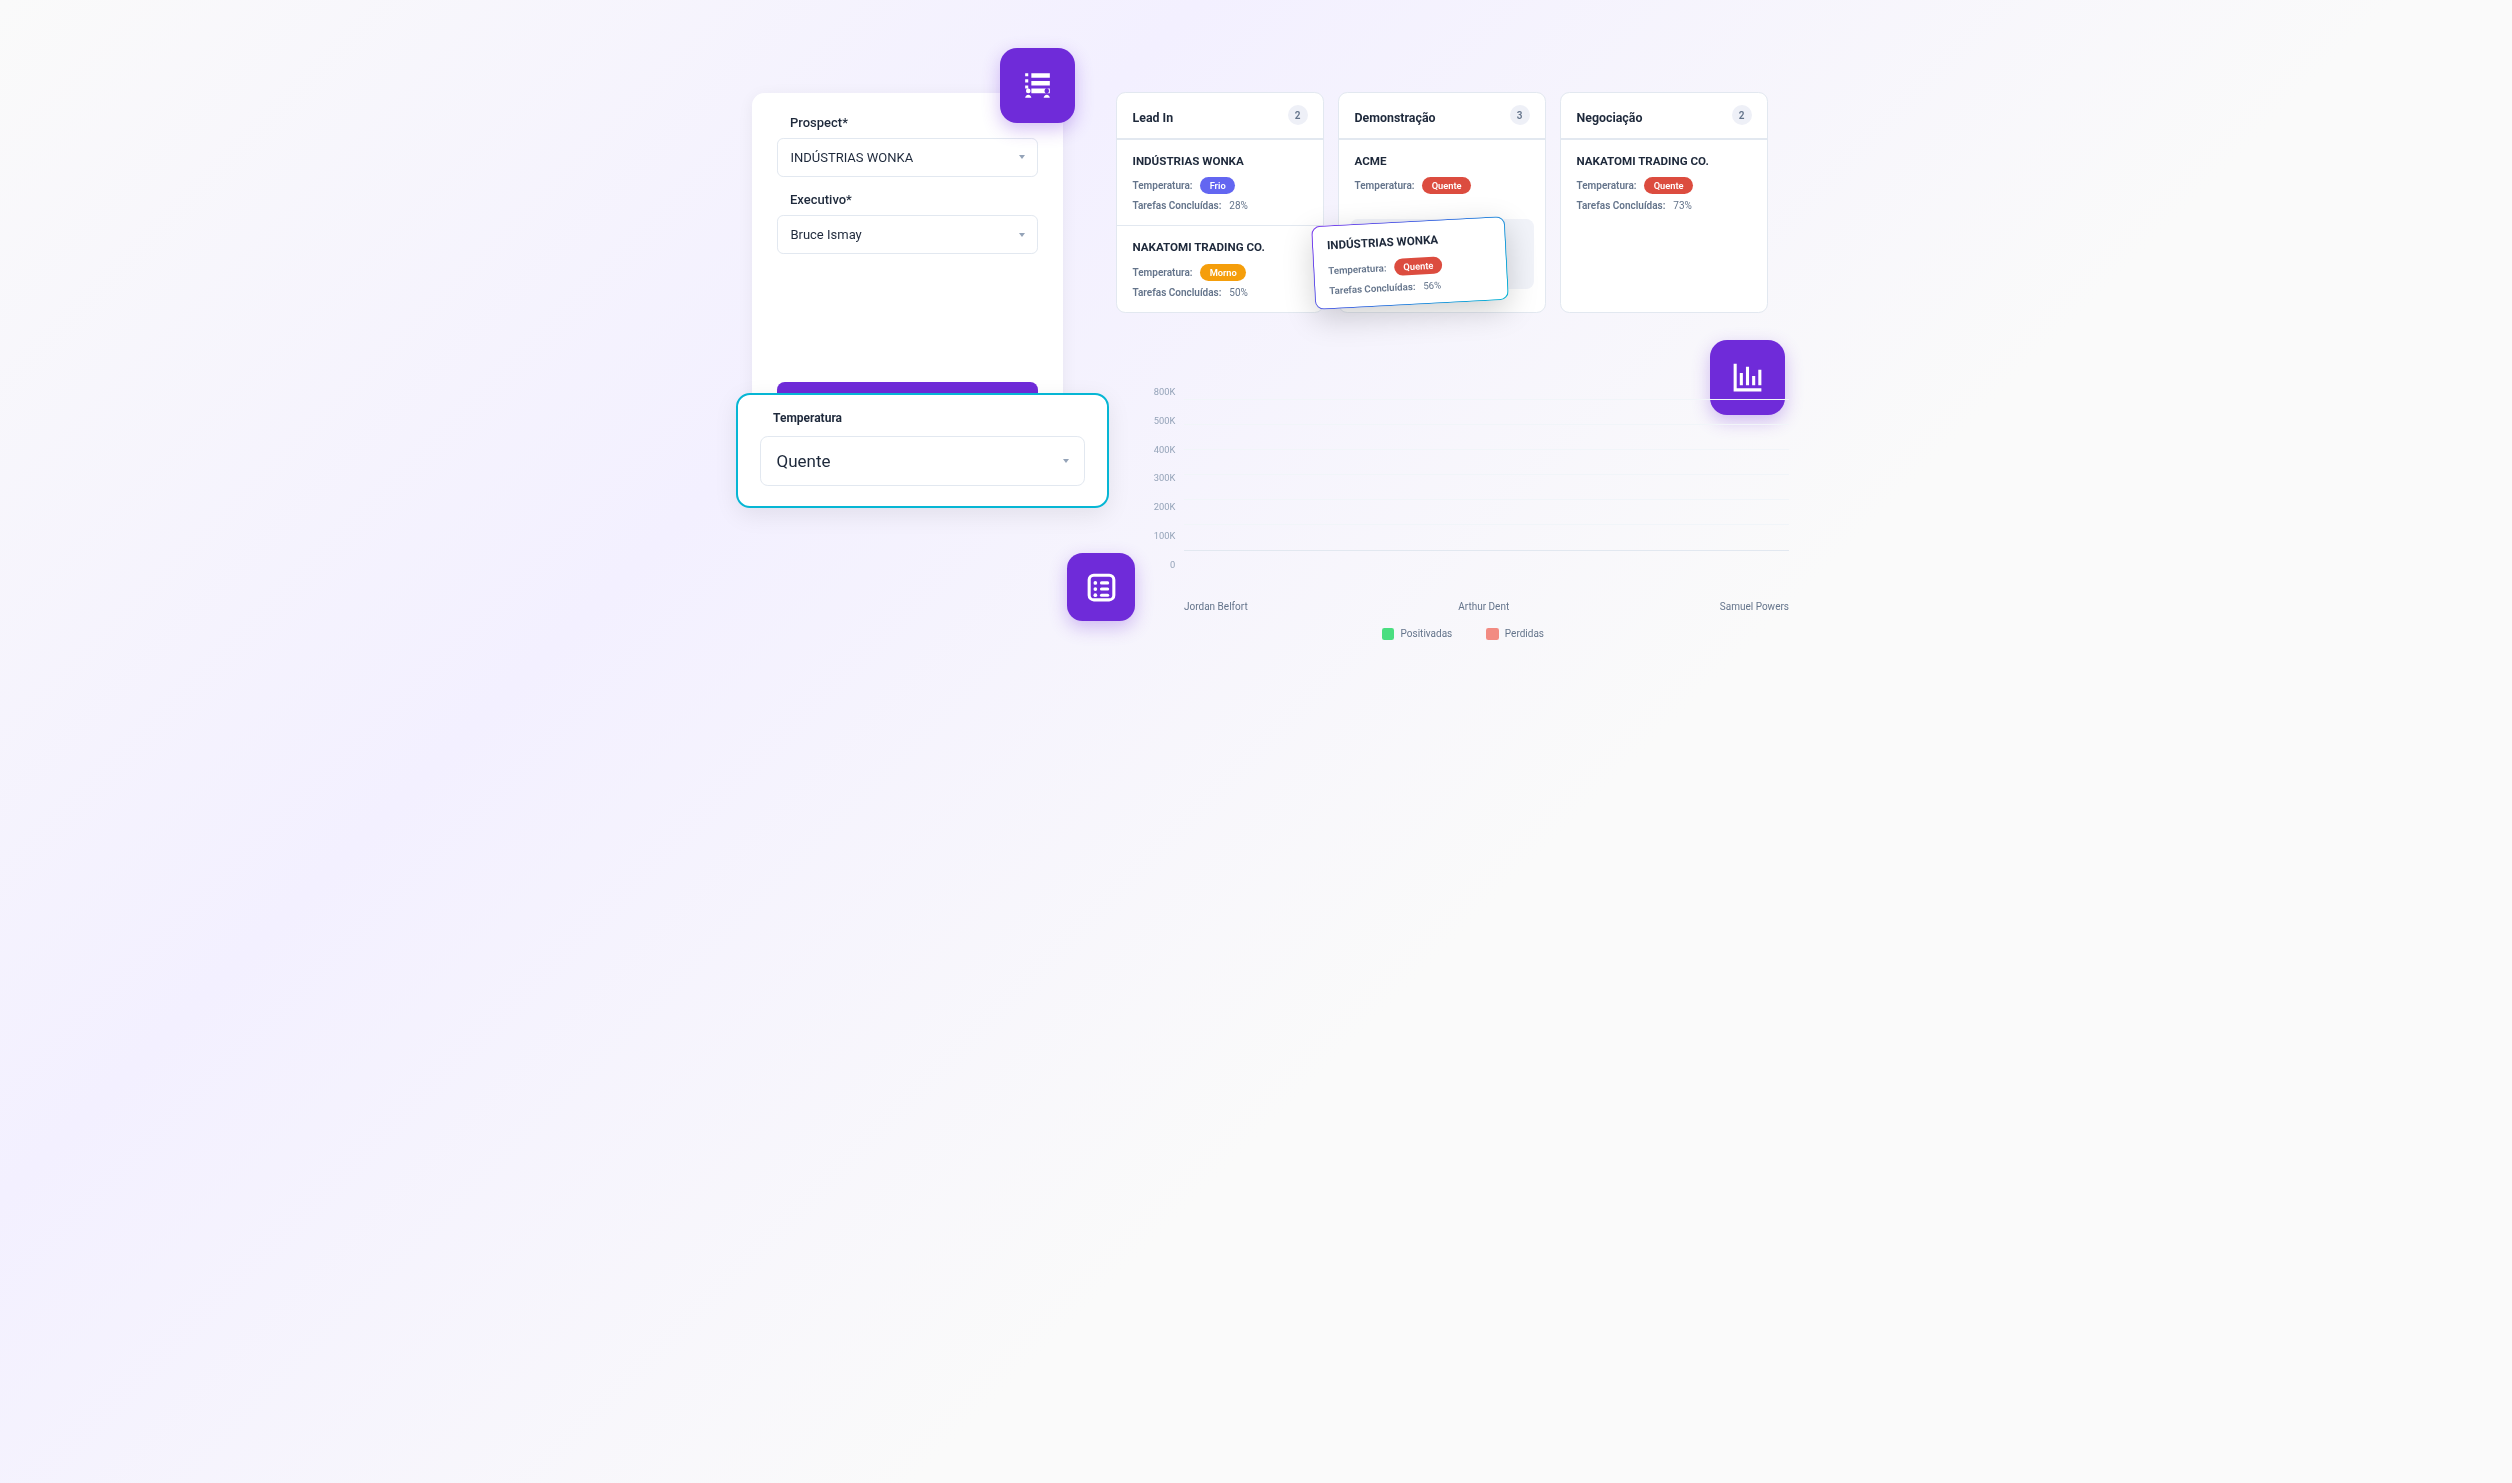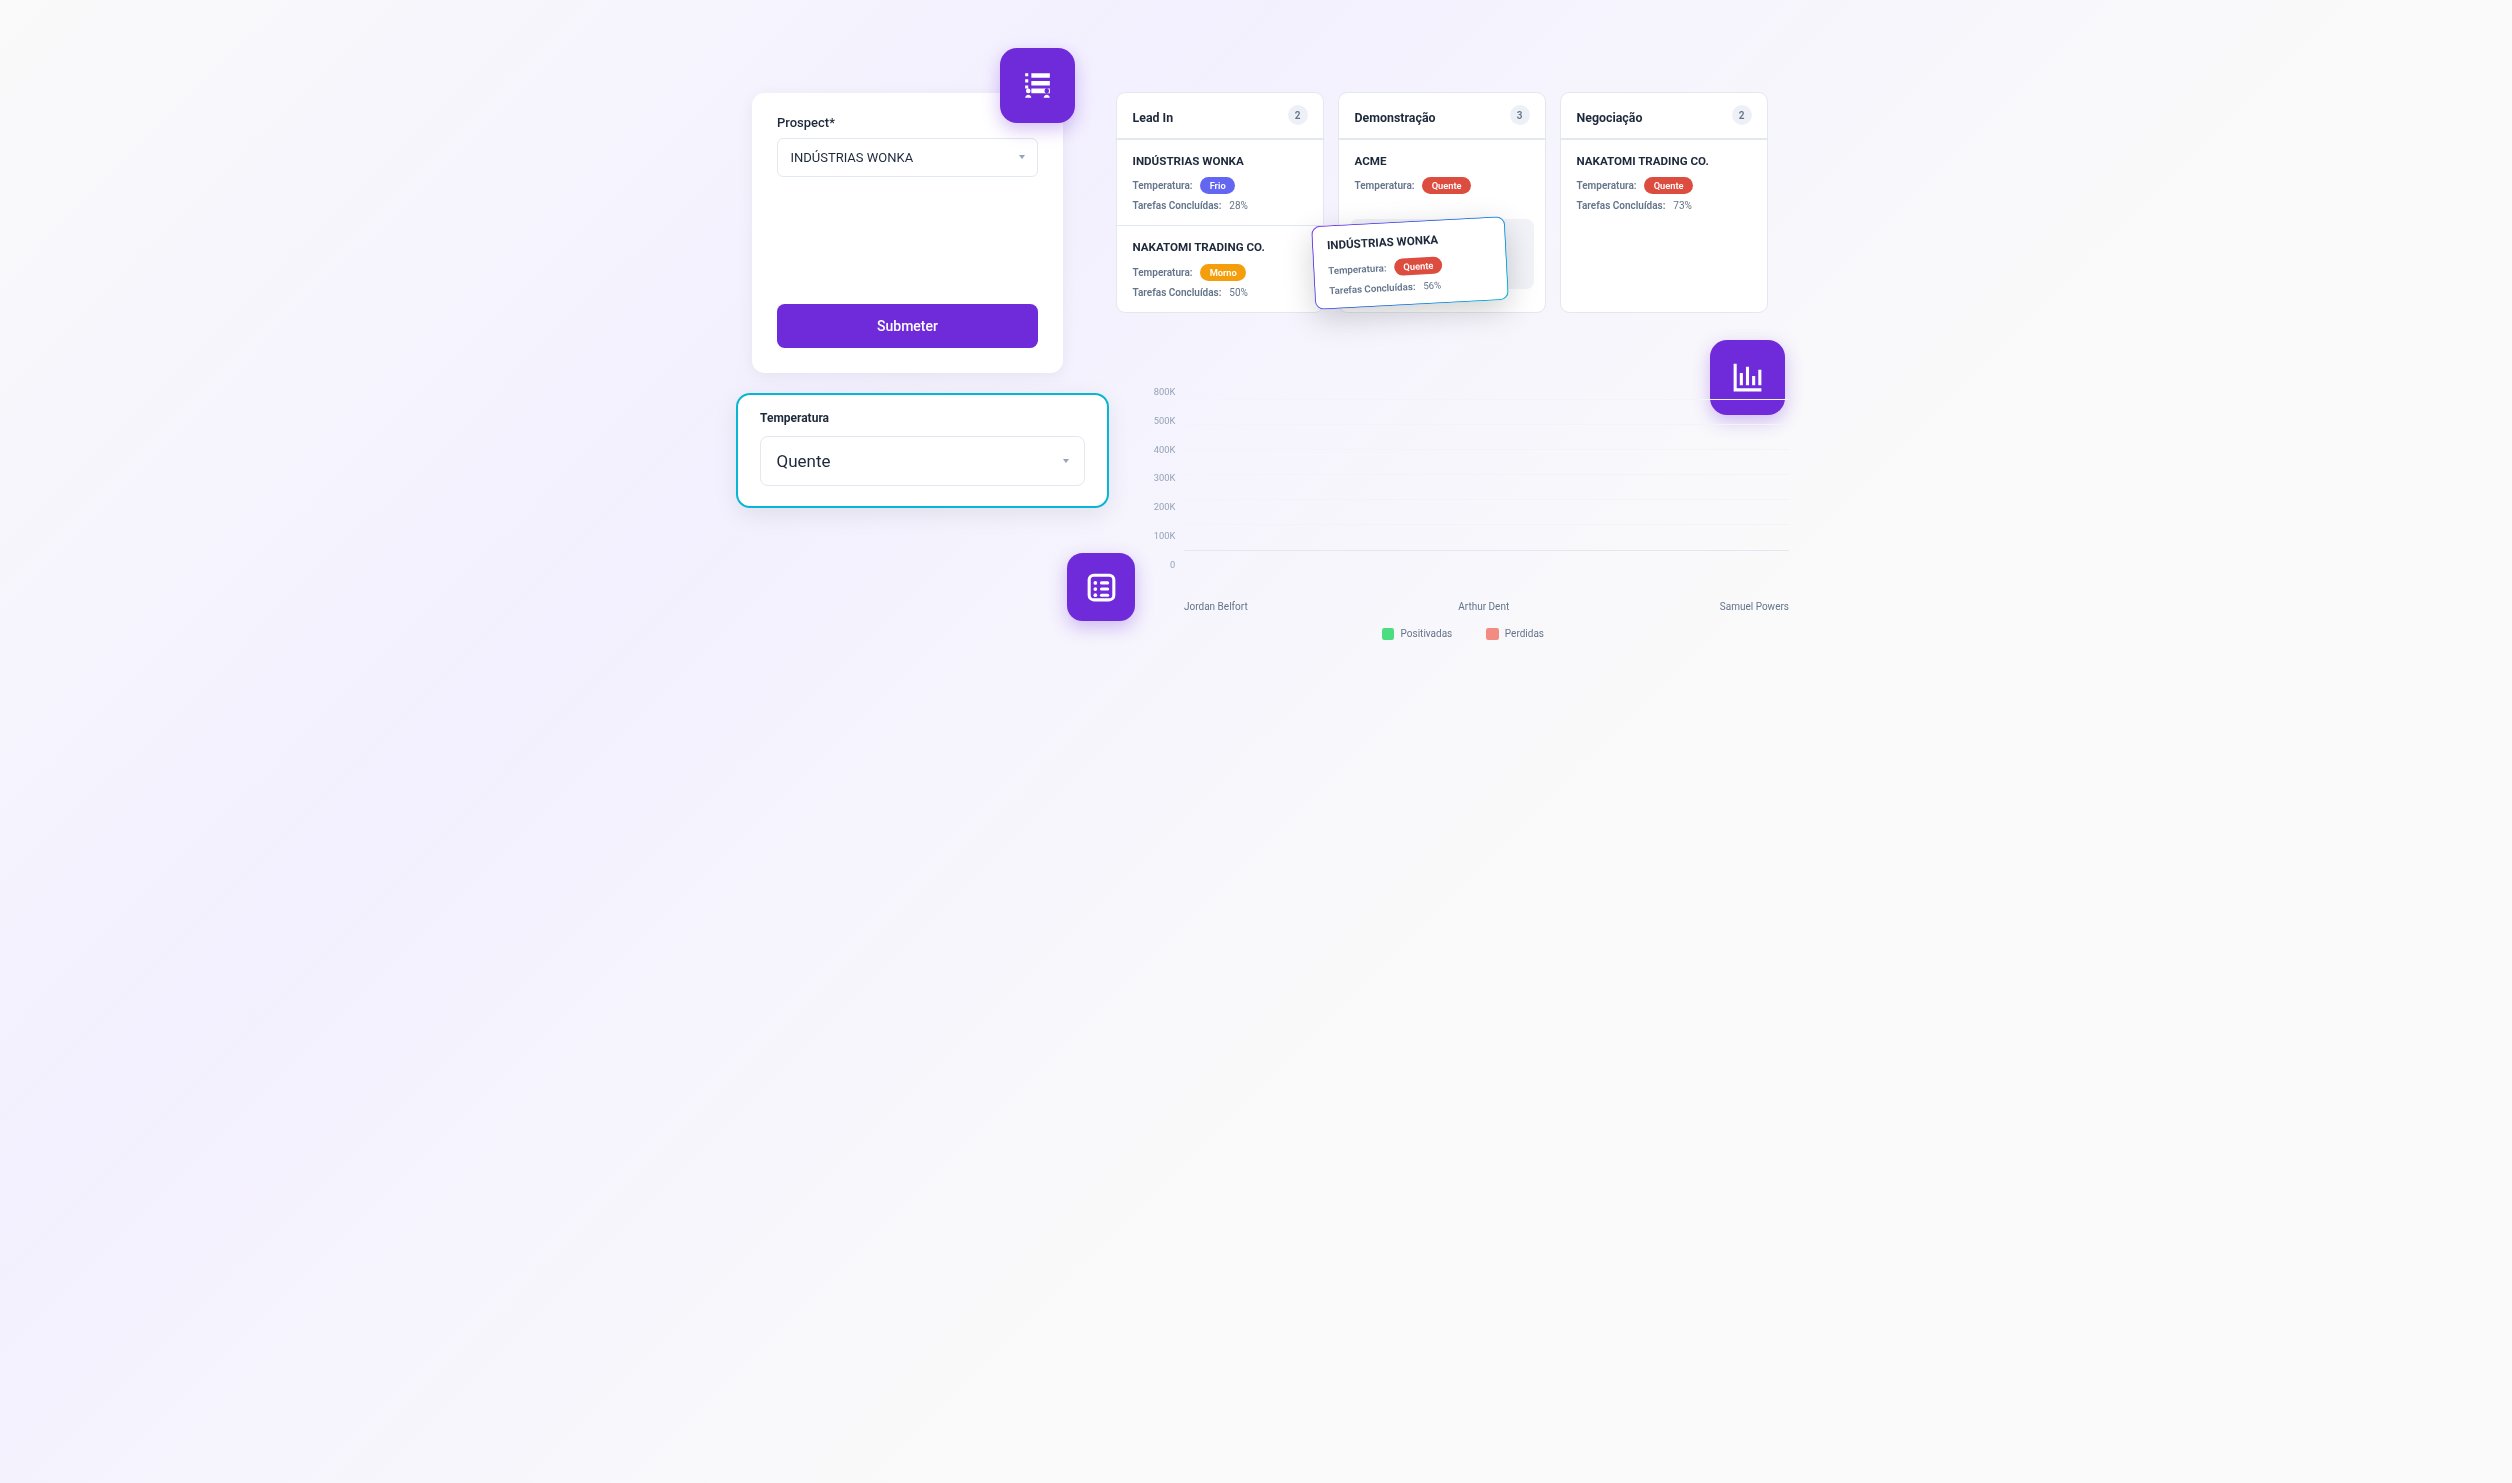--- a/index.html
+++ b/index.html
@@ -16,21 +16,21 @@
     --salmon:#f28b82;
     --badge-blue:#6366f1;
   }
   *{box-sizing:border-box;font-family:-apple-system,BlinkMacSystemFont,"Segoe UI",Roboto,sans-serif;}
   body{margin:0;padding:31px;background:linear-gradient(135deg,#fafafa 0%,#f3f0ff 30%,#fafafa 60%);min-height:100vh;}
   .canvas{position:relative;width:1102px;height:637px;margin:0 auto;}
 
   
   .form-panel{position:absolute;left:47px;top:62px;width:311px;background:#fff;border-radius:12.4px;box-shadow:0 3.1px 15.5px rgba(0,0,0,0.06);padding:22px 25px 25px;}
   .form-group{margin-bottom:15.5px;}
-  .form-label{font-size:13px;font-weight:500;color:var(--text);margin-bottom:7.8px;display:block;}
+  .form-label{font-size:13px;font-weight:500;color:var(--text);margin-bottom:7.8px;display:block;margin-left:13px;}
   .form-select{width:100%;border:0.8px solid var(--border);border-radius:6.2px;padding:11px 12.4px;font-size:13px;color:var(--text);background:#fff;display:flex;justify-content:space-between;align-items:center;cursor:pointer;}
   .chev{width:0;height:0;border-left:3.9px solid transparent;border-right:3.9px solid transparent;border-top:4.7px solid #94a3b8;}
   .submit-btn{width:100%;background:var(--purple);color:#fff;border:none;border-radius:7.8px;padding:14px;font-size:14px;font-weight:500;cursor:pointer;margin-top:6.2px;}
 
   
   .temp-highlight{position:absolute;left:31px;top:362px;width:373px;background:#fff;border:2.3px solid var(--cyan);border-radius:14px;padding:15.5px 22px 20px;box-shadow:0 6.2px 23px rgba(0,0,0,0.08);}
   .temp-highlight .form-label{font-size:12px;font-weight:700;margin-bottom:11px;}
   .temp-highlight .form-select{padding:14px 15.5px;font-size:17px;border-radius:7.8px;}
 
   
@@ -82,20 +82,27 @@
 </head>
 <body>
 
 <div class="canvas">
 
   <div class="form-panel">
     <div class="form-group">
       <label class="form-label">Prospect*</label>
       <div class="form-select">
         <span>INDÚSTRIAS WONKA</span>
+        <span class="chev"></span>
+      </div>
+    </div>
+    <div class="form-group">
+      <label class="form-label">Executivo*</label>
+      <div class="form-select">
+        <span>Bruce Ismay</span>
         <span class="chev"></span>
       </div>
     </div>
     <div style="height:106px"></div>
     <button class="submit-btn">Submeter</button>
   </div>
 
   <div class="temp-highlight">
     <label class="form-label">Temperatura</label>
     <div class="form-select">

